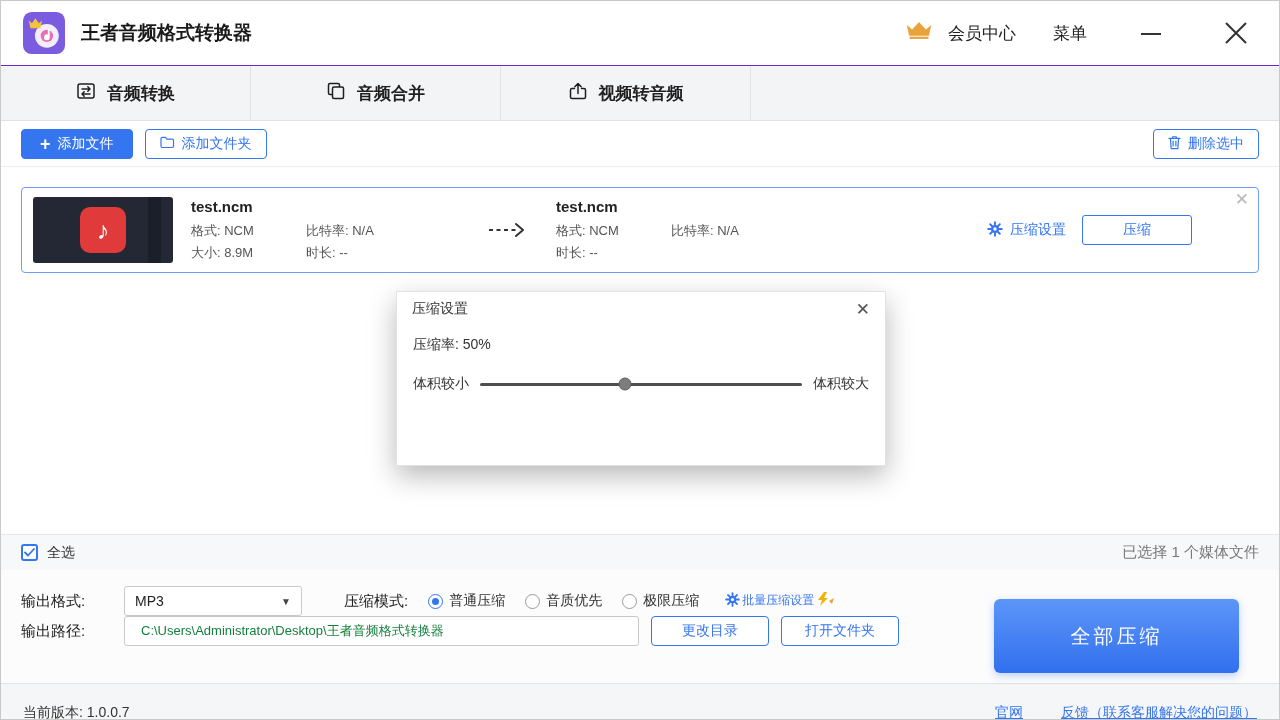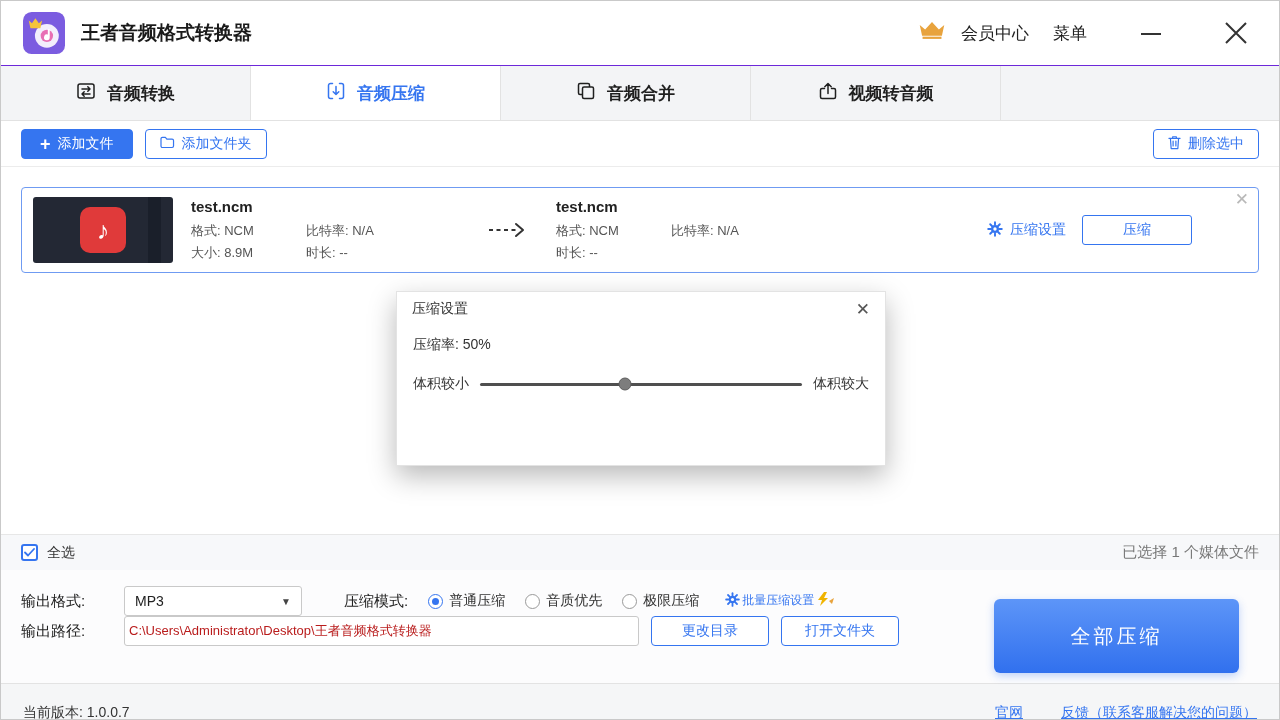--- a/index.html
+++ b/index.html
@@ -5,21 +5,21 @@
   *{margin:0;padding:0;box-sizing:border-box}
   html,body{width:1280px;height:720px}
   body{font-family:"Liberation Sans","DejaVu Sans",sans-serif;background:#fff;border:1px solid #c9c9c9;overflow:hidden;position:relative}
 
   
   .titlebar{height:64px;display:flex;align-items:center;padding:0 22px;background:#fff}
   .logo{width:42px;height:42px;flex:0 0 auto}
   .app-title{margin-left:16px;font-size:19px;font-weight:bold;color:#1a1a1a}
   .tb-spacer{flex:1}
   .member{display:flex;align-items:center;gap:15px;font-size:17px;color:#222;cursor:pointer}
-  .menu-btn{margin-left:24px;font-size:17px;color:#222;cursor:pointer}
+  .menu-btn{margin-left:37px;font-size:17px;color:#222;cursor:pointer}
   .min-btn{margin-left:52px;cursor:pointer;display:flex;align-items:center}
   .close-btn{margin-left:60px;margin-right:8px;cursor:pointer;display:flex;align-items:center}
 
   
   .tabbar{height:56px;background:#f3f4f6;display:flex;border-top:1px solid #6d28d9;border-bottom:1px solid #e2e2e2}
   .tab{flex:0 0 250px;display:flex;align-items:center;justify-content:center;gap:11px;font-size:17px;font-weight:bold;color:#1f1f1f;border-right:1px solid #e2e2e2;cursor:pointer}
   .tab.active{background:#fff;color:#3575f0}
   .tab-filler{flex:1}
 
   
@@ -76,21 +76,21 @@
   .slabel{font-size:15px;color:#222;white-space:nowrap}
   .w-label{flex:0 0 103px}
   .dropdown{width:178px;height:30px;border:1px solid #c9c9c9;border-radius:3px;display:flex;align-items:center;padding:0 10px;font-size:14px;color:#222;cursor:pointer;background:#fff}
   .dropdown .caret{margin-left:auto;font-size:10px;color:#444}
   .mode-label{margin-left:42px}
   .radio{display:flex;align-items:center;gap:6px;margin-left:20px;font-size:14px;color:#333;cursor:pointer;white-space:nowrap}
   .radio .dot{width:15px;height:15px;border-radius:50%;border:1.5px solid #9a9a9a;display:flex;align-items:center;justify-content:center;background:#fff}
   .radio.checked .dot{border-color:#3575f0}
   .radio.checked .dot::after{content:"";width:7px;height:7px;border-radius:50%;background:#3575f0}
   .batch-link{display:flex;gap:2px;margin-left:26px;color:#3575f0;font-size:12px;cursor:pointer;white-space:nowrap}
-  .path-input{width:515px;height:30px;border:1px solid #c9c9c9;border-radius:3px;padding:0 4px;font-size:13px;color:#b91c1c;font-family:inherit;background:#fff}
+  .path-input{width:515px;height:30px;border:1px solid #c9c9c9;border-radius:3px;padding:0 16px;font-size:13px;color:#15803d;font-family:inherit;background:#fff}
   .dir-btn{margin-left:12px;width:118px}
   .compress-all{position:absolute;right:40px;top:29px;width:245px;height:74px;border-radius:6px;background:linear-gradient(180deg,#5d95f8,#3170ee);color:#fff;font-size:20px;display:flex;align-items:center;justify-content:center;cursor:pointer;letter-spacing:3px;box-shadow:0 3px 8px rgba(49,112,238,.3)}
 
   
   .footer{height:58px;background:#f5f6f7;border-top:1px solid #e3e3e3;display:flex;align-items:center;padding:0 22px;font-size:14px}
   .version{color:#333}
   .flink{color:#3575f0;text-decoration:underline;cursor:pointer;white-space:nowrap}
   .site-link{margin-left:auto;margin-right:38px}
 </style>
 </head>
@@ -133,30 +133,20 @@
 <div class="tabbar">
   <div class="tab">
     <span>
       <svg width="20" height="20" viewBox="0 0 20 20" fill="none" stroke="currentColor" stroke-width="1.5">
         <rect x="2" y="3" width="16" height="14" rx="2"></rect>
         <path d="M6 8h8m0 0-2.2-2.2M14 8l-2.2 2.2" stroke-linecap="round" stroke-linejoin="round"></path>
         <path d="M14 13H6m0 0 2.2-2.2M6 13l2.2 2.2" stroke-linecap="round" stroke-linejoin="round"></path>
       </svg>
     </span>
     <span>音频转换</span>
-  </div>
-  <div class="tab active">
-    <span>
-      <svg width="20" height="20" viewBox="0 0 20 20" fill="none" stroke="currentColor" stroke-width="1.5" stroke-linecap="round" stroke-linejoin="round">
-        <path d="M6.5 2.5h-2a2 2 0 0 0-2 2v11a2 2 0 0 0 2 2h2"></path>
-        <path d="M13.5 2.5h2a2 2 0 0 1 2 2v11a2 2 0 0 1-2 2h-2"></path>
-        <path d="M10 5.5v8m0 0-2.8-2.8M10 13.5l2.8-2.8"></path>
-      </svg>
-    </span>
-    <span>音频压缩</span>
   </div>
   <div class="tab">
     <span>
       <svg width="20" height="20" viewBox="0 0 20 20" fill="none" stroke="currentColor" stroke-width="1.5" stroke-linejoin="round">
         <rect x="6.5" y="6" width="11" height="11.5" rx="1.5"></rect>
         <path d="M13.5 6V4a1.5 1.5 0 0 0-1.5-1.5H4A1.5 1.5 0 0 0 2.5 4v8A1.5 1.5 0 0 0 4 13.5h2.5"></path>
       </svg>
     </span>
     <span>音频合并</span>
   </div>

